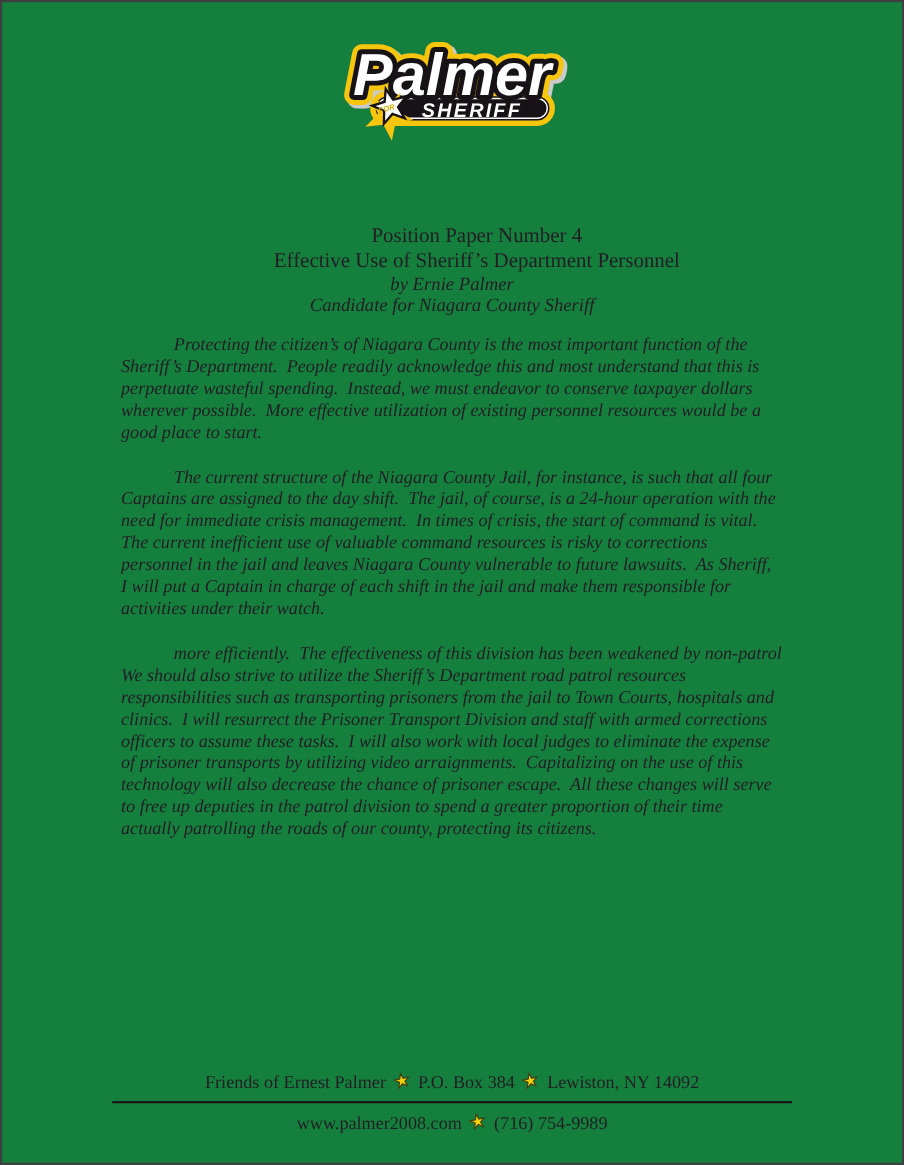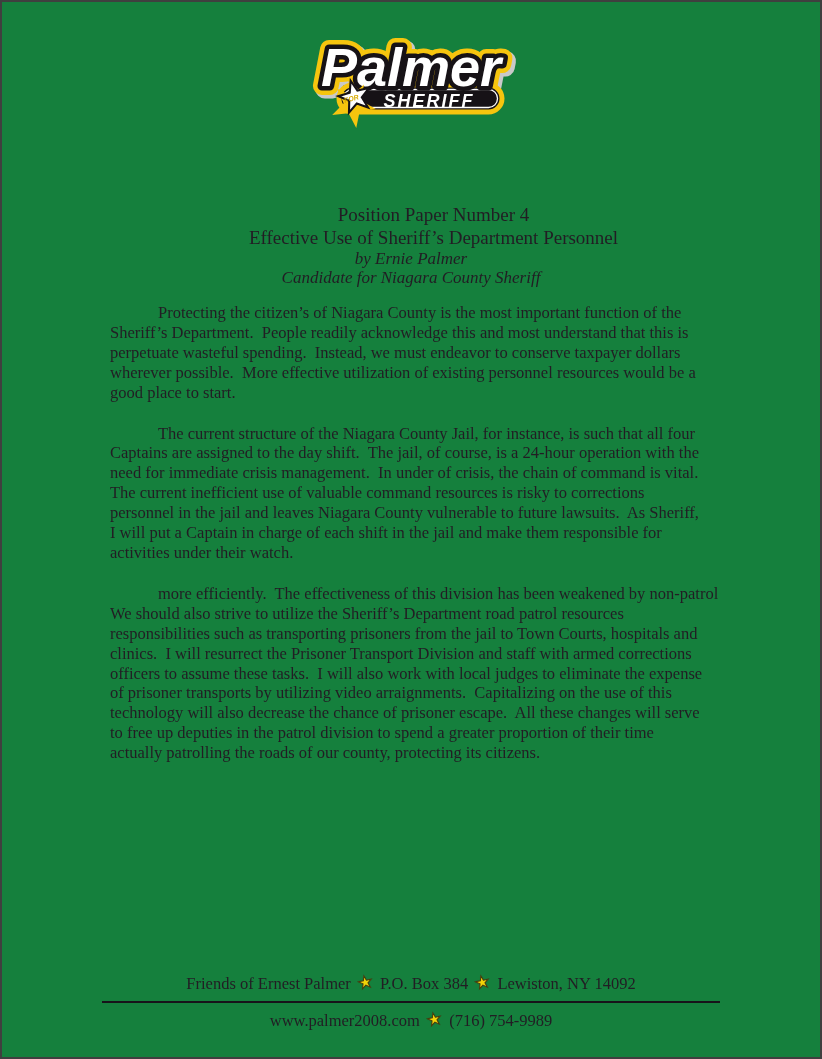--- a/index.html
+++ b/index.html
@@ -49,21 +49,21 @@
     font-style: italic;
   }
 
   
   .content {
     position: absolute;
     top: 301px;
     left: 108px;
     width: 614px;
   }
-  .para { margin-bottom: 21px; }
+  .para { margin-bottom: 21px; font-style: italic; }
   .para .line {
     font-size: 16.5px;
     line-height: 19.9px;
     white-space: pre;
   }
   .para .line:first-child { text-indent: 48px; }
 
   
   .footer {
     position: absolute;
@@ -138,21 +138,21 @@
       <div class="para">
         <div class="line">Protecting the citizen’s of Niagara County is the most important function of the</div>
         <div class="line">Sheriff’s Department.  People readily acknowledge this and most understand that this is</div>
         <div class="line">perpetuate wasteful spending.  Instead, we must endeavor to conserve taxpayer dollars</div>
         <div class="line">wherever possible.  More effective utilization of existing personnel resources would be a</div>
         <div class="line">good place to start.</div>
       </div>
       <div class="para">
         <div class="line">The current structure of the Niagara County Jail, for instance, is such that all four</div>
         <div class="line">Captains are assigned to the day shift.  The jail, of course, is a 24-hour operation with the</div>
-        <div class="line">need for immediate crisis management.  In under of crisis, the chain of command is vital.</div>
+        <div class="line">need for immediate crisis management.  In times of crisis, the start of command is vital.</div>
         <div class="line">The current inefficient use of valuable command resources is risky to corrections</div>
         <div class="line">personnel in the jail and leaves Niagara County vulnerable to future lawsuits.  As Sheriff,</div>
         <div class="line">I will put a Captain in charge of each shift in the jail and make them responsible for</div>
         <div class="line">activities under their watch.</div>
       </div>
       <div class="para">
         <div class="line">more efficiently.  The effectiveness of this division has been weakened by non-patrol</div>
         <div class="line">We should also strive to utilize the Sheriff’s Department road patrol resources</div>
         <div class="line">responsibilities such as transporting prisoners from the jail to Town Courts, hospitals and</div>
         <div class="line">clinics.  I will resurrect the Prisoner Transport Division and staff with armed corrections</div>

